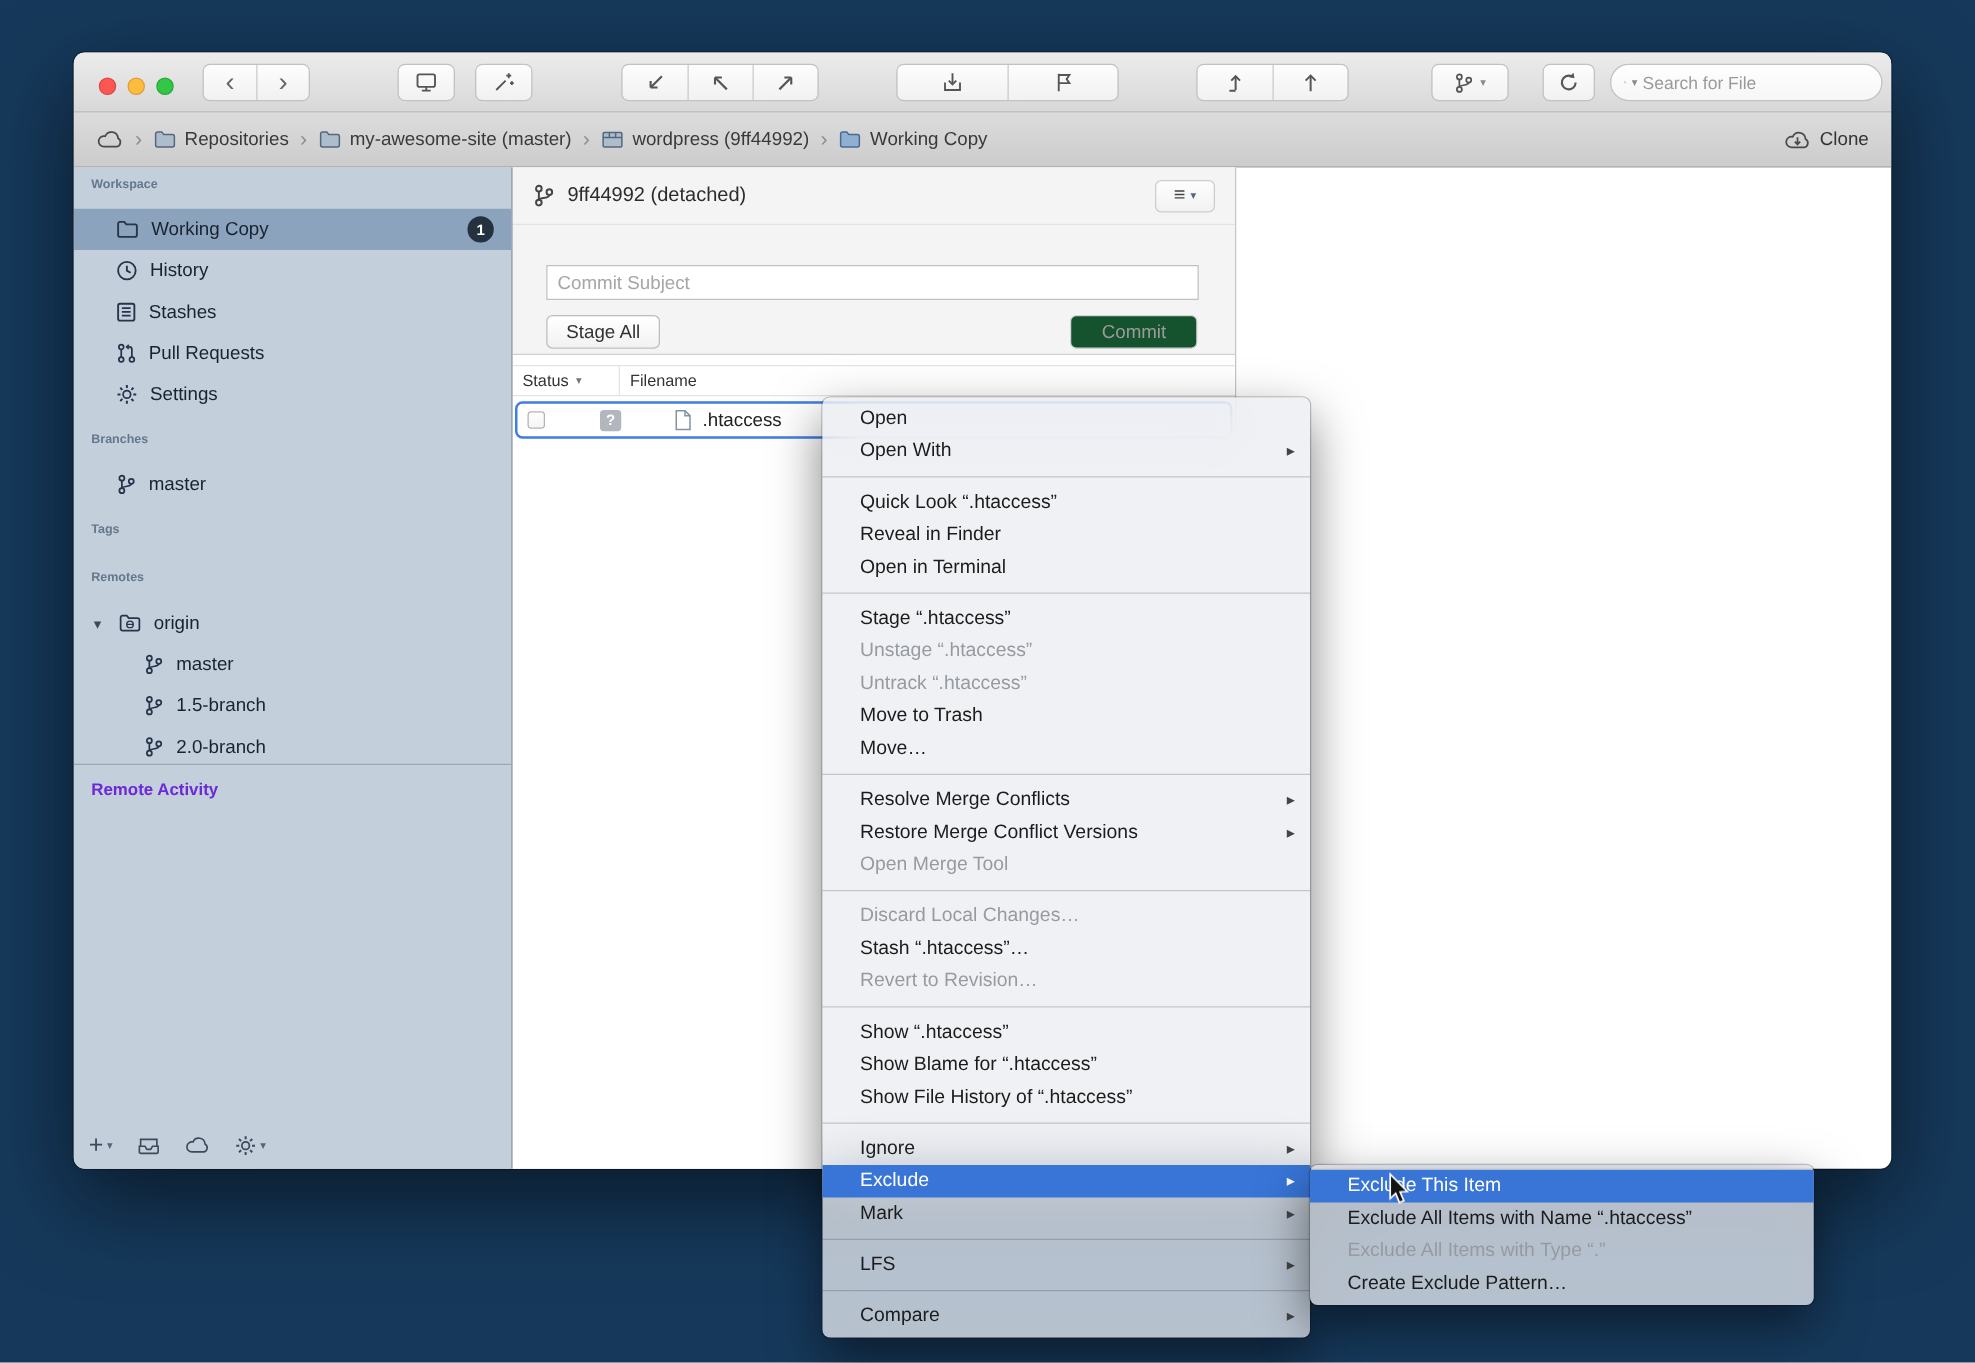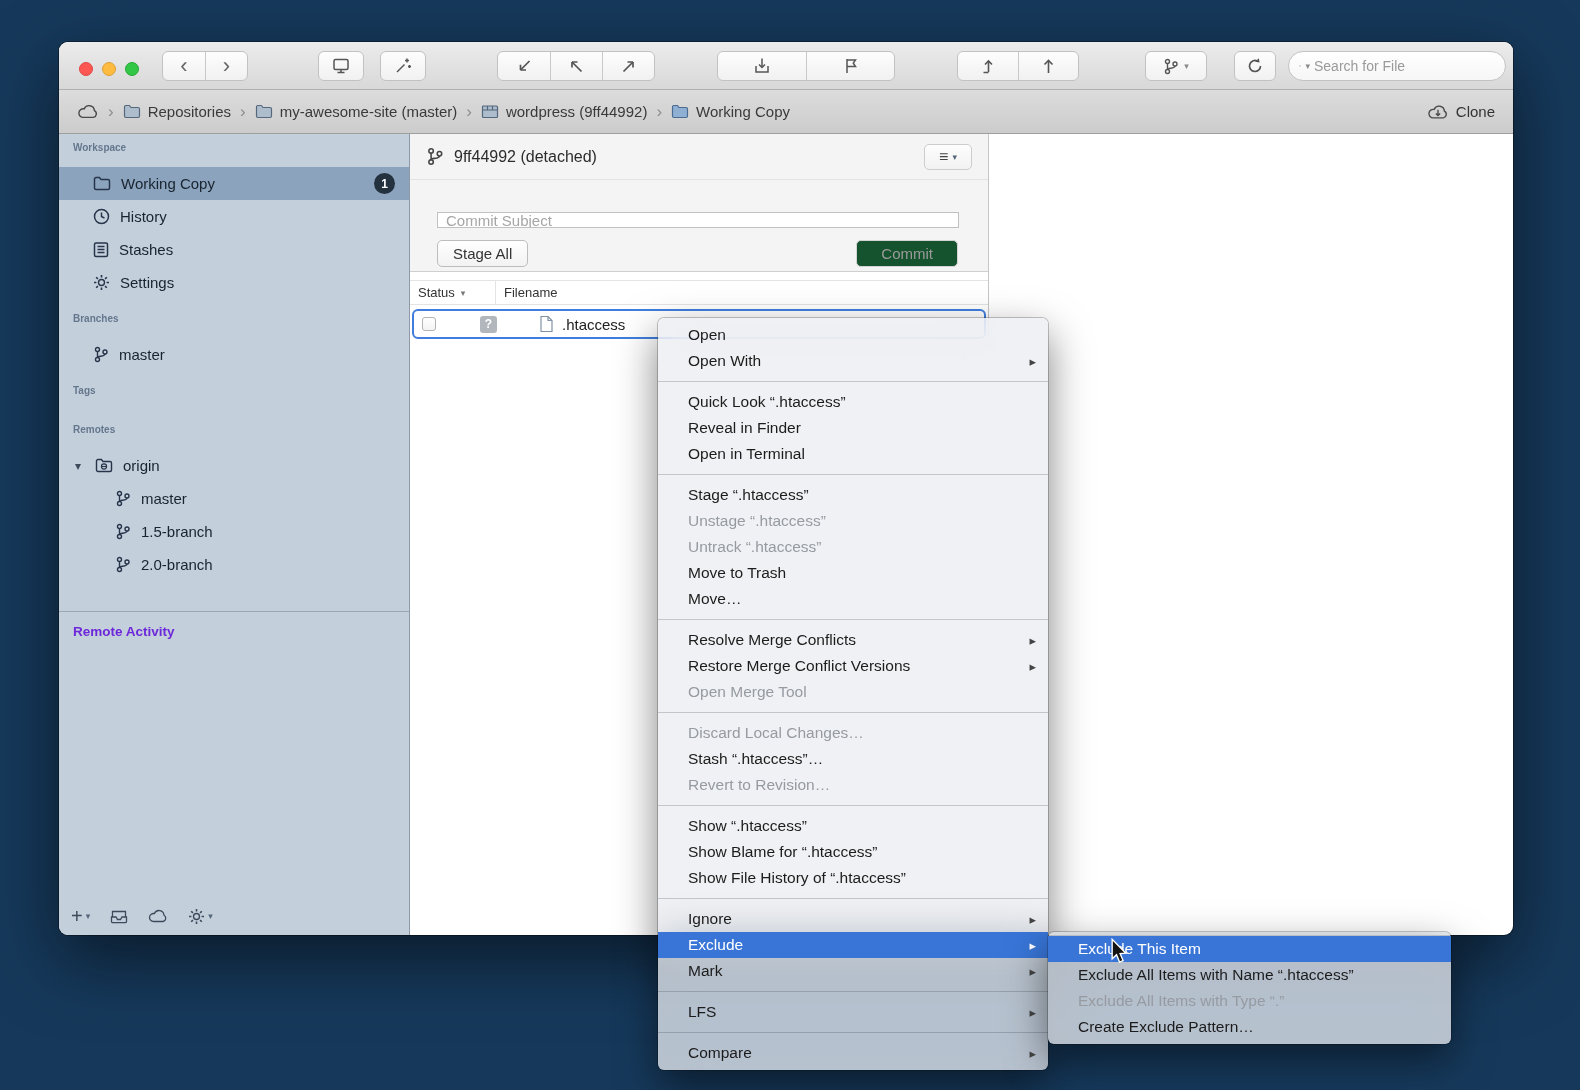--- a/index.html
+++ b/index.html
@@ -120,21 +120,21 @@
     border-bottom:1px solid #e3e3e3;
   }
   .main-header .title { margin-left:10px; font-size:16px; color:#2c2c2c; }
   .hamburger-btn {
     margin-left:auto; width:48px; height:26px; border:1px solid #cdcdcd;
     border-radius:5px; background:linear-gradient(#fdfdfd,#f2f2f2);
     display:flex; align-items:center; justify-content:center; gap:4px; color:#444;
   }
   .hamburger-glyph { font-size:16px; line-height:1; }
   .commit-input {
-    display:block; margin:32px 30px 0 27px; width:522px; height:16px;
+    display:block; margin:32px 30px 0 27px; width:522px; height:28px;
     border:1px solid #c1c1c1; background:#fff; padding:0 8px;
     font-size:15px; color:#333; font-family:inherit; outline:none;
   }
   .commit-input::placeholder { color:#a6a6a6; }
   .commit-btn-row {
     display:flex; justify-content:space-between; margin:12px 30px 0 27px;
   }
   .btn {
     height:27px; padding:0 15px; border-radius:5px; font-size:15px;
     display:flex; align-items:center; font-family:inherit;
@@ -419,20 +419,33 @@
         <div class="side-row">
           <svg width="16" height="17" viewBox="0 0 16 17">
               <g fill="none" stroke="#26354a" stroke-width="1.5">
                 <rect x="1.5" y="2" width="13" height="13.5" rx="1.5"></rect>
                 <path d="M4.5 5.5 h7 M4.5 8.5 h7 M4.5 11.5 h7" stroke-width="1.3"></path>
               </g>
             </svg>
           <span>Stashes</span>
         </div>
 
+        <div class="side-row">
+          <svg width="16" height="17" viewBox="0 0 16 17">
+              <g fill="none" stroke="#26354a" stroke-width="1.4">
+                <circle cx="4" cy="3.5" r="1.9"></circle>
+                <circle cx="4" cy="13.5" r="1.9"></circle>
+                <circle cx="12.5" cy="13.5" r="1.9"></circle>
+                <path d="M4 5.5 V11.5"></path>
+                <path d="M9 3.5 h1.5 A2 2 0 0 1 12.5 5.5 V11.5"></path>
+                <path d="M10 1.8 L8.2 3.5 L10 5.2" stroke-width="1.2"></path>
+              </g>
+            </svg>
+          <span>Pull Requests</span>
+        </div>
 
         <div class="side-row">
           <svg width="17" height="17" viewBox="0 0 17 17">
               <g fill="none" stroke="#26354a" stroke-width="1.4">
                 <circle cx="8.5" cy="8.5" r="3"></circle>
                 <path d="M8.5 1 V3.4 M8.5 13.6 V16 M1 8.5 H3.4 M13.6 8.5 H16 M3.2 3.2 L4.9 4.9 M12.1 12.1 L13.8 13.8 M13.8 3.2 L12.1 4.9 M4.9 12.1 L3.2 13.8" stroke-width="1.6"></path>
               </g>
             </svg>
           <span>Settings</span>
         </div>

